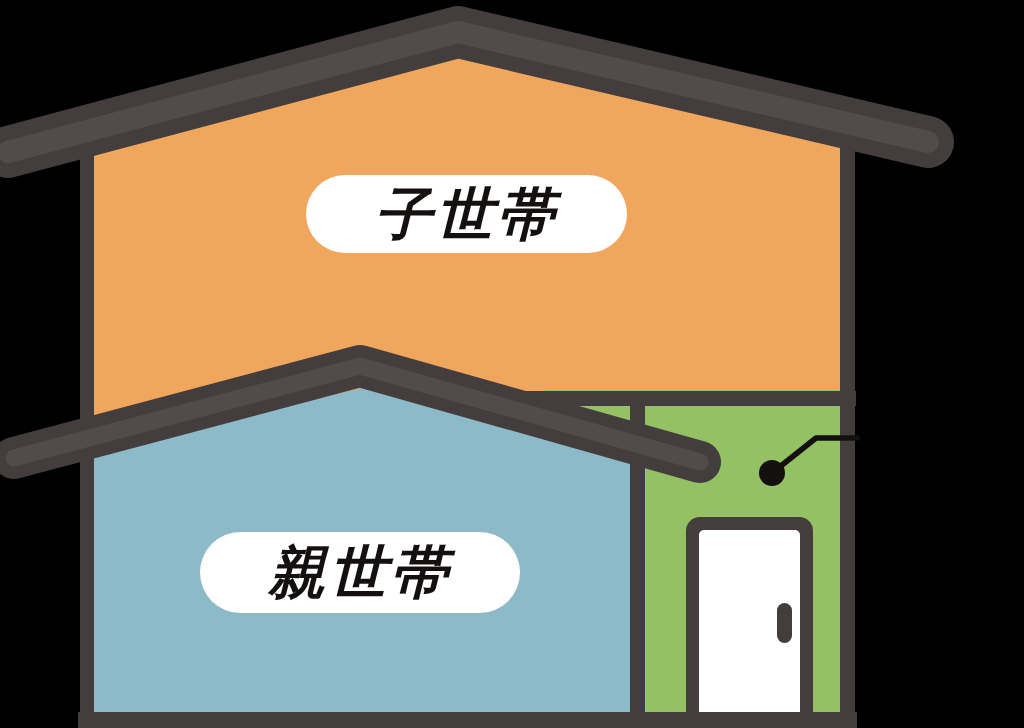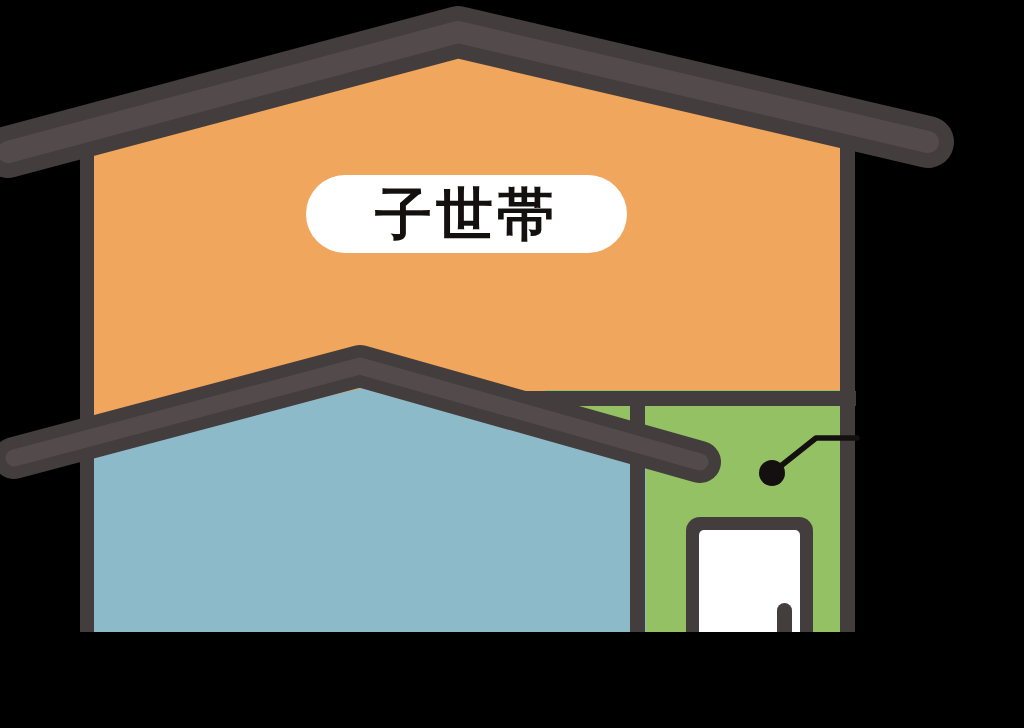--- a/index.html
+++ b/index.html
@@ -1,19 +1,20 @@
 <!DOCTYPE html>
 <html style="--bg: #000000; --orange: #F0A65C; --blue: #8DBAC9; --green: #93C163; --dark: #443D3D; --roofstripe: #534B4B; --ink: #151010; --white: #FFFFFF;"><head>
 <meta charset="utf-8">
 <style>
   html,body{margin:0;padding:0;background:#000;}
   #canvas{
-    position:relative;width:1024px;height:632px;overflow:hidden;
+    position:relative;width:1024px;height:728px;overflow:hidden;
     background:var(--bg,#000000);
     font-family:"Liberation Sans","DejaVu Sans",sans-serif;
+    font-style:italic;
   }
   #canvas *{position:absolute;box-sizing:border-box;}
 
   
   .gable-upper{
     left:0;top:0;width:1024px;height:728px;
     background:var(--orange,#F0A65C);
     clip-path:polygon(463px 40px,840px 135px,840px 455px,94px 455px,94px 150px);
   }
   .entrance-bay{
@@ -77,19 +78,22 @@
     <path d="M 8 152 L 458 32 L 928 142" fill="none" stroke="#443D3D" stroke-width="52" stroke-linecap="round" stroke-linejoin="round"></path>
     <path d="M 8 152 L 458 32 L 928 142" fill="none" stroke="#534B4B" stroke-width="22" stroke-linecap="round" stroke-linejoin="round"></path>
 
     <path d="M 14 458 L 360 366 L 700 462" fill="none" stroke="#443D3D" stroke-width="42" stroke-linecap="round" stroke-linejoin="round"></path>
     <path d="M 14 458 L 360 366 L 700 462" fill="none" stroke="#534B4B" stroke-width="17" stroke-linecap="round" stroke-linejoin="round"></path>
   </svg>
 
   <div class="pill pill-child">
     <span>子世帯</span>
   </div>
+  <div class="pill pill-parent">
+    <span>親世帯</span>
+  </div>
 
   <svg class="overlay" viewBox="0 0 1024 728">
     <path d="M 772 473 L 816 438 L 857 438" fill="none" stroke="#151010" stroke-width="5.5" stroke-linecap="round" stroke-linejoin="round"></path>
     <circle cx="772" cy="473" r="13" fill="#151010"></circle>
   </svg>
 
 </div>
 
 </body></html>

